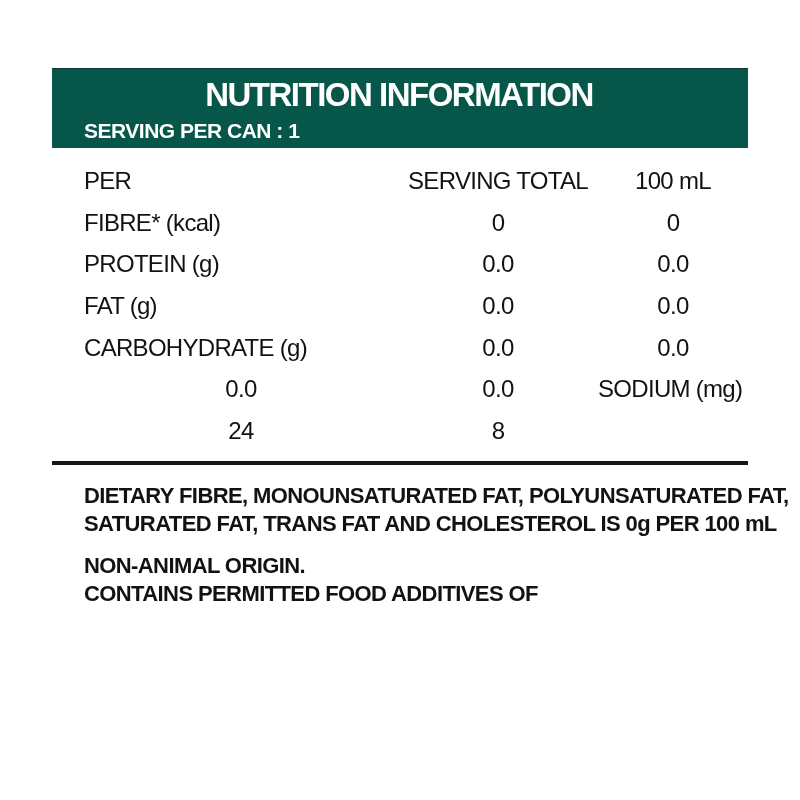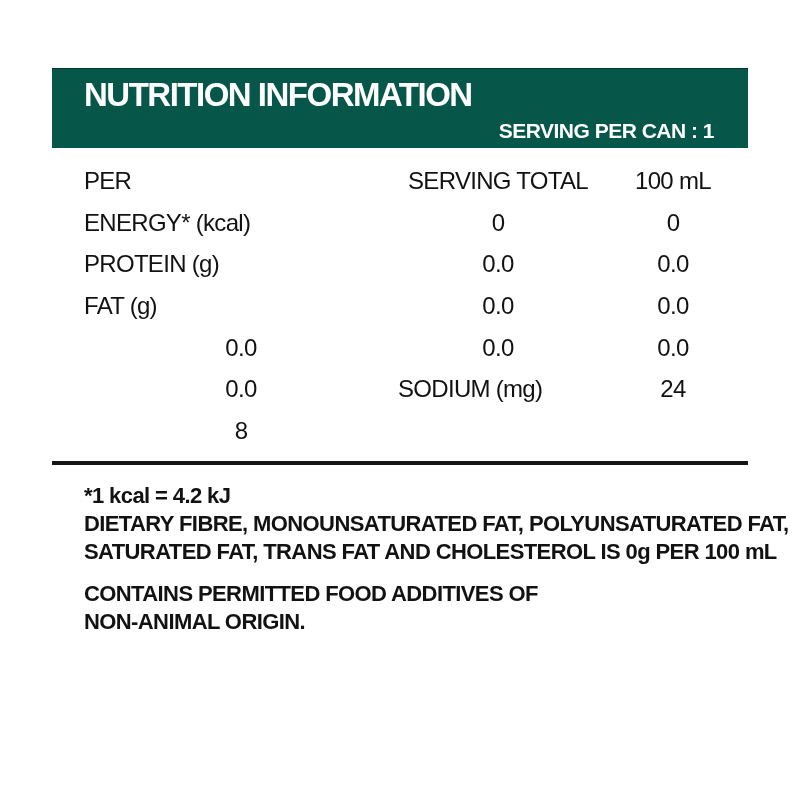--- a/index.html
+++ b/index.html
@@ -7,21 +7,21 @@
     position:relative;
     width:800px;height:800px;
     background:#ffffff;
     font-family:"Liberation Sans", sans-serif;
     color:#121212;
     overflow:hidden;
   }
   
   .banner{
     position:absolute;left:52px;top:68px;width:696px;height:80px;
-    display:flex;flex-direction:row;justify-content:space-between;
+    display:flex;flex-direction:column;justify-content:space-between;
     box-sizing:border-box;
     padding:6px 34px 5px 32px;
     border-top:1px solid rgba(0,0,0,.35);
   }
   .banner-title{
     text-align:center;
     font-size:33px;font-weight:700;letter-spacing:-1.5px;
     color:#ffffff;line-height:40px;
     transform:scaleY(1.02);
   }
@@ -65,50 +65,50 @@
     <div class="banner-row">
       <span>SERVING PER CAN : 1</span>
     </div>
   </header>
 
   <div class="table">
     <div class="cell-label">PER</div>
     <div class="cell-val">SERVING TOTAL</div>
     <div class="cell-val">100 mL</div>
 
-    <div class="cell-label">ENERGY* (kcal)</div>
+    <div class="cell-label">FIBRE* (kcal)</div>
     <div class="cell-val">0</div>
     <div class="cell-val">0</div>
 
     <div class="cell-label">PROTEIN (g)</div>
     <div class="cell-val">0.0</div>
     <div class="cell-val">0.0</div>
 
     <div class="cell-label">FAT (g)</div>
     <div class="cell-val">0.0</div>
     <div class="cell-val">0.0</div>
 
+    <div class="cell-label">CARBOHYDRATE (g)</div>
     <div class="cell-val">0.0</div>
     <div class="cell-val">0.0</div>
 
     <div class="cell-val">0.0</div>
     <div class="cell-val">0.0</div>
 
     <div class="cell-label">SODIUM (mg)</div>
     <div class="cell-val">24</div>
     <div class="cell-val">8</div>
   </div>
 
   <div class="rule"></div>
 
   <div class="notes">
     <p>
-      <span class="note-line">*1 kcal = 4.2 kJ</span>
       <span class="note-line">DIETARY FIBRE, MONOUNSATURATED FAT, POLYUNSATURATED FAT,</span>
       <span class="note-line">SATURATED FAT, TRANS FAT AND CHOLESTEROL IS 0g PER 100 mL</span>
     </p>
     <p>
+      <span class="note-line">NON-ANIMAL ORIGIN.</span>
       <span class="note-line">CONTAINS PERMITTED FOOD ADDITIVES OF</span>
-      <span class="note-line">NON-ANIMAL ORIGIN.</span>
     </p>
   </div>
 
 </div>
 
 </body></html>

